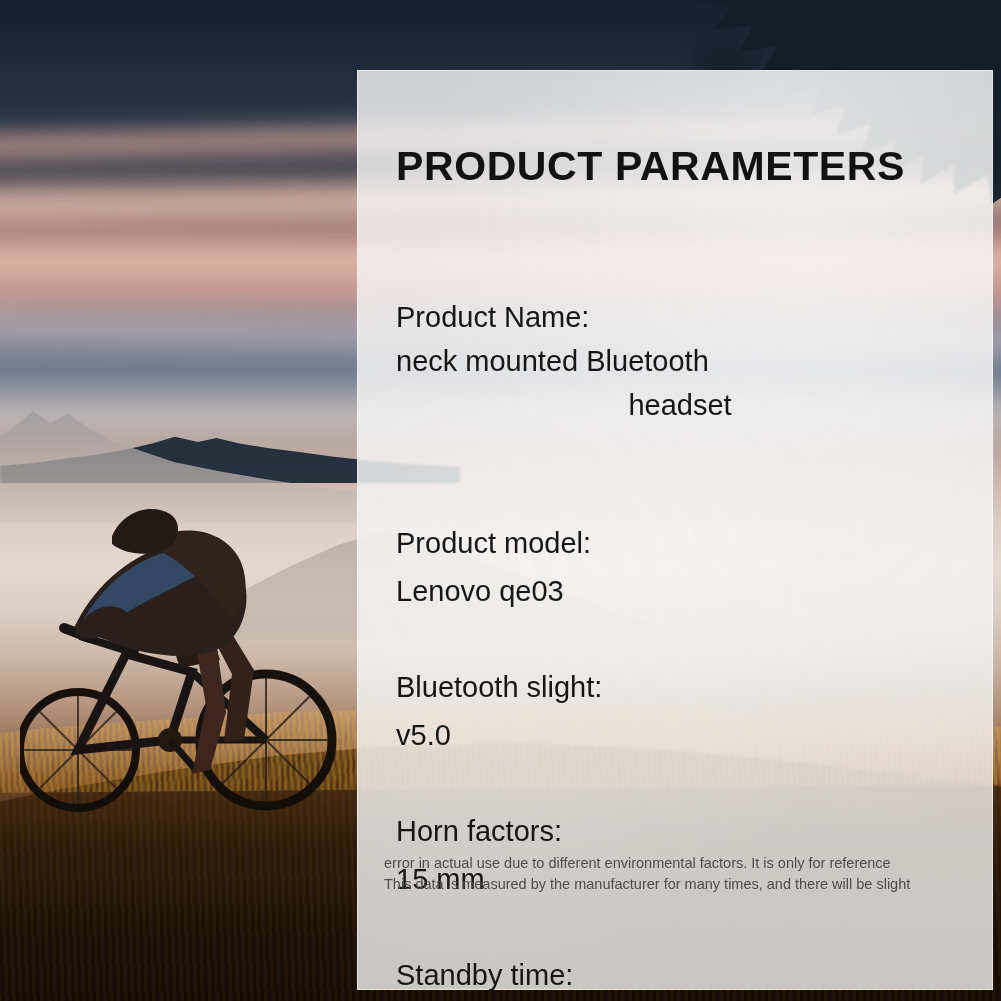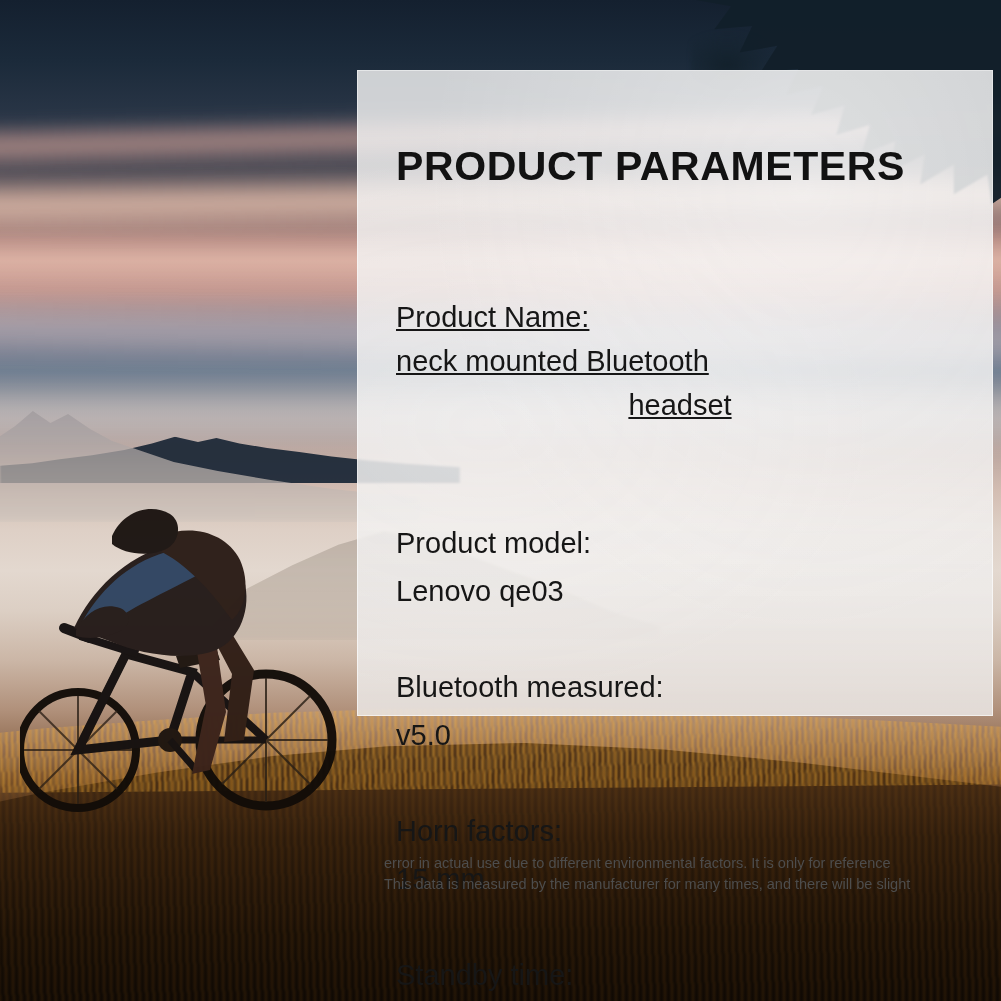--- a/index.html
+++ b/index.html
@@ -169,21 +169,21 @@
   }
   
   .rider { position: absolute; left: 20px; top: 440px; width: 340px; height: 400px; }
 
   
   .panel {
     position: absolute;
     left: 357px;
     top: 70px;
     width: 636px;
-    height: 646px;
+    height: 920px;
     background: rgba(243, 243, 243, 0.80);
     border: 1px solid rgba(255,255,255,0.55);
     box-sizing: border-box;
     backdrop-filter: blur(1px);
   }
   .panel-texture {
     position: absolute;
     inset: 0;
     background:
       radial-gradient(ellipse at 70% 18%, rgba(255,255,255,.35), rgba(255,255,255,0) 60%),
@@ -211,21 +211,20 @@
   }
   .spec-row {
     font-size: 29px;
     line-height: 48px;
     color: #161616;
     white-space: pre-line;
   }
   .spec-row.wrap {
     line-height: 44px;
     text-align: left;
-    text-decoration: underline;
   }
   .spec-row.wrap .cont {
     display: block;
     text-align: center;
   }
 
   .disclaimer {
     position: absolute;
     left: 26px;
     right: 34px;
@@ -324,21 +323,21 @@
         <span>neck mounted Bluetooth</span>
         <span class="cont">headset</span>
       </div>
 
       <div class="spec-row">
         <span>Product model:</span>
         <span>Lenovo qe03</span>
       </div>
 
       <div class="spec-row">
-        <span>Bluetooth measured:</span>
+        <span>Bluetooth slight:</span>
         <span>v5.0</span>
       </div>
 
       <div class="spec-row">
         <span>Horn factors:</span>
         <span> 15 mm</span>
       </div>
 
       <div class="spec-row">
         <span>Standby time:</span>

